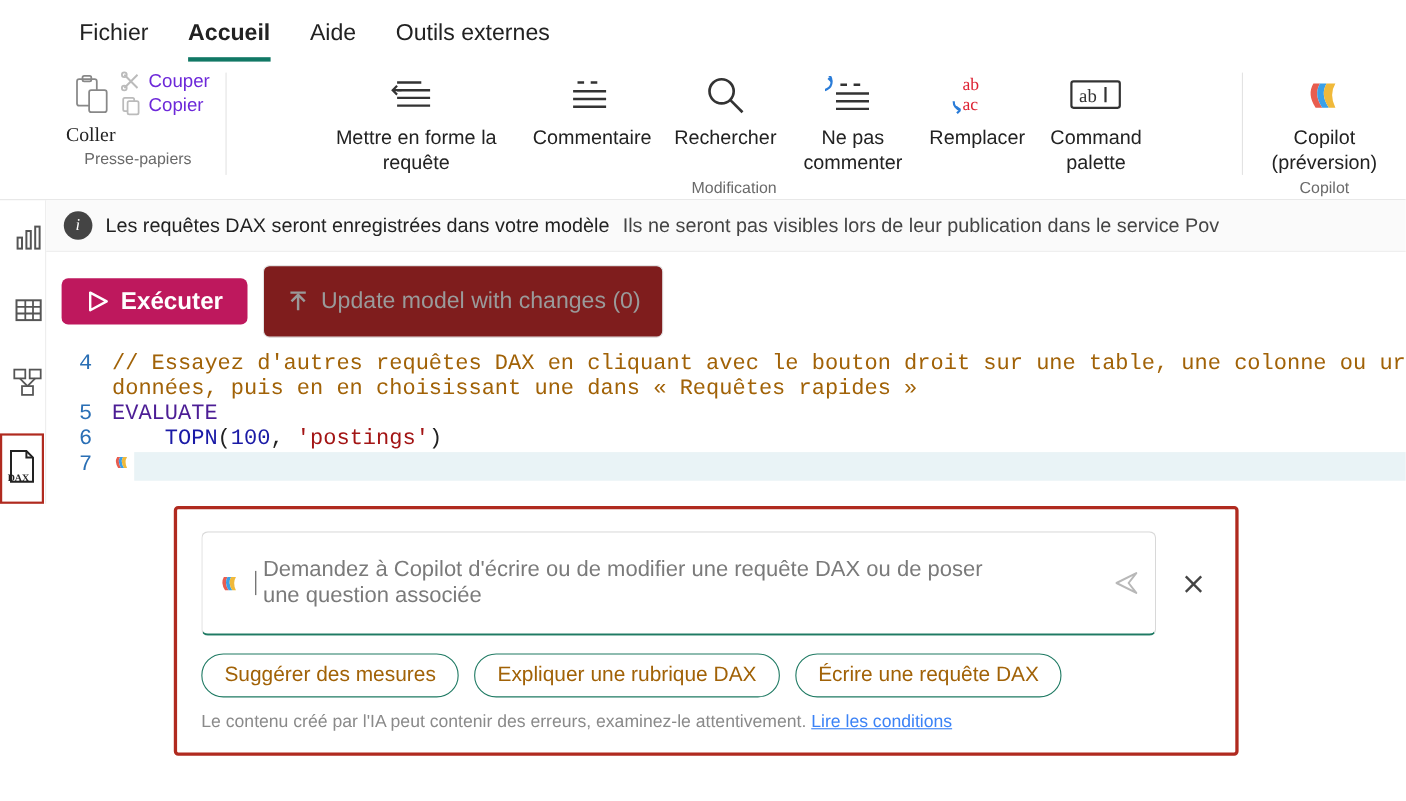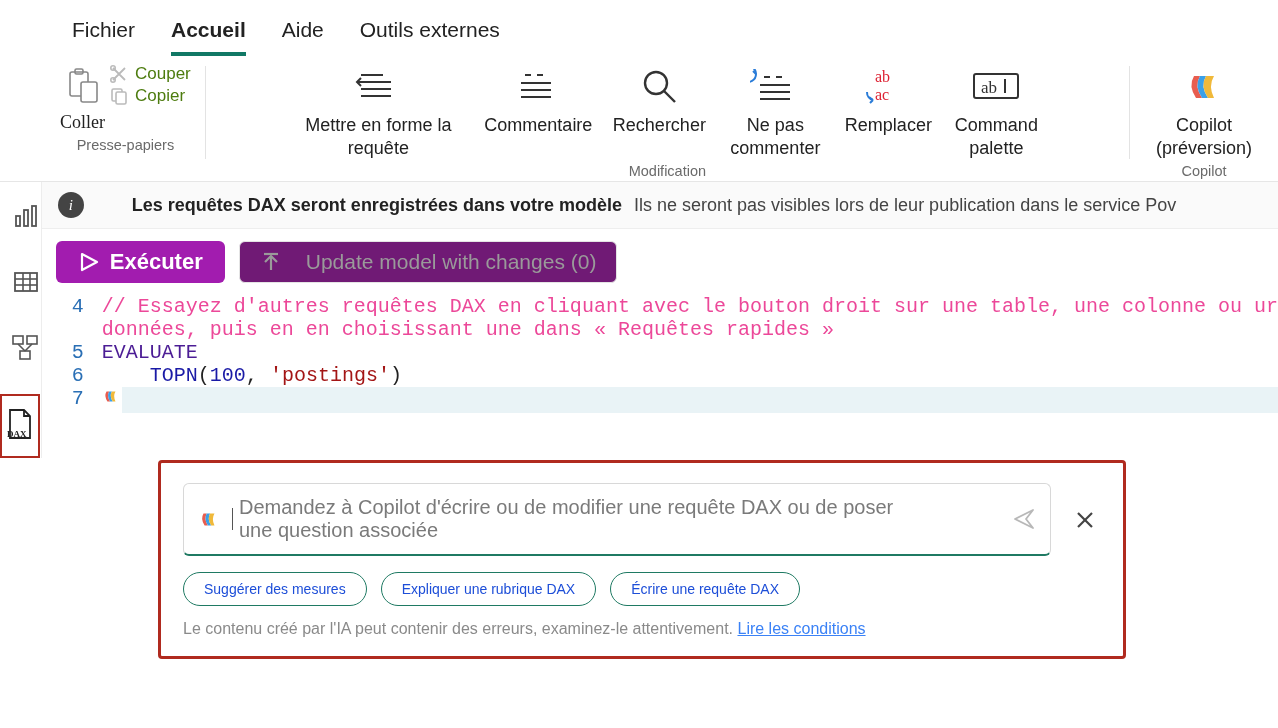--- a/index.html
+++ b/index.html
@@ -38,64 +38,64 @@
   .group-buttons { display:flex; align-items:flex-start; }
   .group-label { font-size: 14.5px; color:#6a6a6a; margin-top:4px; }
   .rbtn {
     display:flex; flex-direction:column; align-items:center; justify-content:flex-start;
     width:104px; padding:0 4px; text-align:center; font-size:18px; color:#222;
     gap:6px; cursor:pointer;
   }
   .rbtn .icon { height:44px; display:flex; align-items:center; justify-content:center; }
   .rbtn .lbl { line-height:1.25; }
   .clip-col { display:flex; flex-direction:column; align-items:flex-start; gap:2px;}
-  .clip-item { display:flex; gap:6px; font-size:17px; color:#4d7c0f; cursor:pointer;}
+  .clip-item { display:flex; gap:6px; font-size:17px; color:#6d28d9; cursor:pointer;}
   .collersec { display:flex; align-items:flex-start; gap:4px; }
   .coller-btn { display:flex; flex-direction:column; align-items:center; font-size:18px; gap:4px; cursor:pointer;font-family:Liberation Serif, serif; }
 
   .content { display:flex; border-top:1px solid #e6e6e6;}
   .siderail { width:52px; display:flex; flex-direction:column; align-items:center; padding-top:14px; gap:26px; border-right:1px solid #ededed;}
   .rail-item { width:40px; height:40px; display:flex; align-items:center; justify-content:flex-end; cursor:pointer; }
   .rail-item.selected { border:2px solid #b02a1f; padding:4px 2px; height:64px; }
 
   .main { flex:1; display:flex; flex-direction:column; }
   .infobar { display:flex; align-items:center; gap:12px; padding:10px 16px; font-size:18px; background:#fafafa; border-bottom:1px solid #eee;}
   .info-icon { width:26px; height:26px; border-radius:50%; background:#444; color:#fff; display:flex; align-items:center; justify-content:center; font-size:15px; font-style:italic; font-family:Georgia,serif; }
-  .infobar .bold { font-weight:700;margin-left:36px; }
+  .infobar .bold { font-weight:400; }
 
   .toolbar2 { display:flex; align-items:center; gap:14px; padding:12px 14px; }
-  .exec-btn { display:flex; align-items:center; gap:10px; background:#a21caf; color:#fff; font-size:22px; font-weight:600; padding:8px 22px; border-radius:6px; cursor:pointer;}
-  .update-btn { display:flex; align-items:center; gap:24px; background:#701a75; color:#9a9a9a; font-size:21px; padding:8px 20px; border-radius:6px; border:1px solid #e4e4e4; cursor:pointer;}
+  .exec-btn { display:flex; align-items:center; gap:10px; background:#be185d; color:#fff; font-size:22px; font-weight:600; padding:8px 22px; border-radius:6px; cursor:pointer;}
+  .update-btn { display:flex; align-items:center; gap:10px; background:#7f1d1d; color:#9a9a9a; font-size:21px; padding:20px 20px; border-radius:6px; border:1px solid #e4e4e4; cursor:pointer;}
 
   .editor { font-family: Consolas, "Courier New", monospace; font-size:20px; position:relative; }
   .line { display:flex; align-items:flex-start; }
   .gutter { width:60px; text-align:right; padding-right:18px; color:#2a6fb5; flex:none; }
   .code { white-space:pre; flex:1; }
-  .comment { color:#ec4899; }
+  .comment { color:#a16207; }
   .kw { color:#4c1d95; }
   .fn { color:#1a1aa6; }
   .num { color:#1a1aa6; }
   .str { color:#a31515; }
   .line7 .code { background:#e9f3f6; min-height:26px; flex:1;}
 
   .copilot-panel {
     position:absolute; left:158px; top:460px; width:968px;
     border:3px solid #b02a1f; background:#fff; padding:20px 22px 18px 22px;
     border-radius:4px;
   }
   .cp-input-row { display:flex; align-items:center; gap:18px; }
   .cp-input {
     flex:1; display:flex; align-items:center; gap:12px;
     border:1px solid #d8d8d8; border-bottom:2px solid #1f7a63;
-    border-radius:6px; padding:12px 14px; font-size:20px; color:#7a7a7a;
+    border-radius:6px; padding:23px 14px; font-size:20px; color:#7a7a7a;
   }
   .cp-input .send { margin-left:auto; display:flex; align-items:center; }
   .cp-close { font-size:26px; color:#444; cursor:pointer; padding:0 6px; }
   .cp-chips { display:flex; gap:14px; margin-top:16px; }
-  .chip { border:1.5px solid #1f7a63; border-radius:22px; padding:8px 20px; font-size:14px; color:#1d4ed8; cursor:pointer; }
+  .chip { border:1.5px solid #1f7a63; border-radius:22px; padding:8px 20px; font-size:19px; color:#a16207; cursor:pointer; }
   .cp-disc { margin-top:14px; font-size:16px; color:#8a8a8a; }
   .cp-disc a { color:#3b82f6; text-decoration:underline; cursor:pointer; }
 
   svg { display:block; }
 </style>
 </head>
 <body>
 
 <div class="tabs">
   <div class="tab">Fichier</div>

